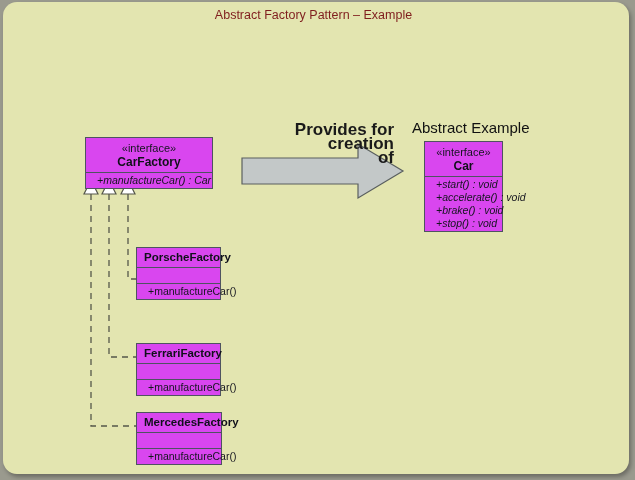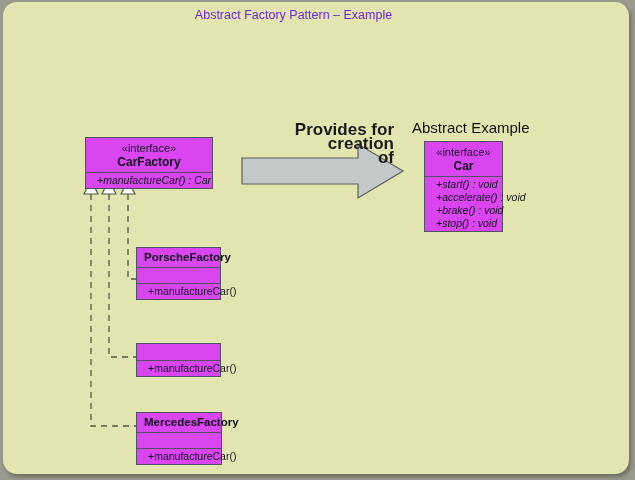--- a/index.html
+++ b/index.html
@@ -28,21 +28,22 @@
   }
 
   
   .diagram-title {
     position: absolute;
     left: 0;
     top: 6px;
     width: 581px;
     text-align: center;
     font-size: 12.5px;
-    color: #6d28d9;
+    color: #7f1d1d;
+    padding-left: 20px;
   }
   .group-label {
     position: absolute;
     font-size: 15px;
     color: #111;
     white-space: nowrap;
   }
   #label-abstract-factory { left: 95px; top: 104px; }
   #label-abstract-product { left: 409px; top: 117px; }
 
@@ -181,20 +182,23 @@
     <div class="uml-compartment head">
       <div class="class-name small">PorscheFactory</div>
     </div>
     <div class="uml-compartment compartment-empty"></div>
     <div class="uml-compartment">
       <div class="member upright">+manufactureCar()</div>
     </div>
   </div>
 
   <div class="uml-class subclass" id="class-ferrarifactory">
+    <div class="uml-compartment head">
+      <div class="class-name small">FerrariFactory</div>
+    </div>
     <div class="uml-compartment compartment-empty"></div>
     <div class="uml-compartment">
       <div class="member upright">+manufactureCar()</div>
     </div>
   </div>
 
   <div class="uml-class subclass" id="class-mercedesfactory">
     <div class="uml-compartment head">
       <div class="class-name small">MercedesFactory</div>
     </div>

